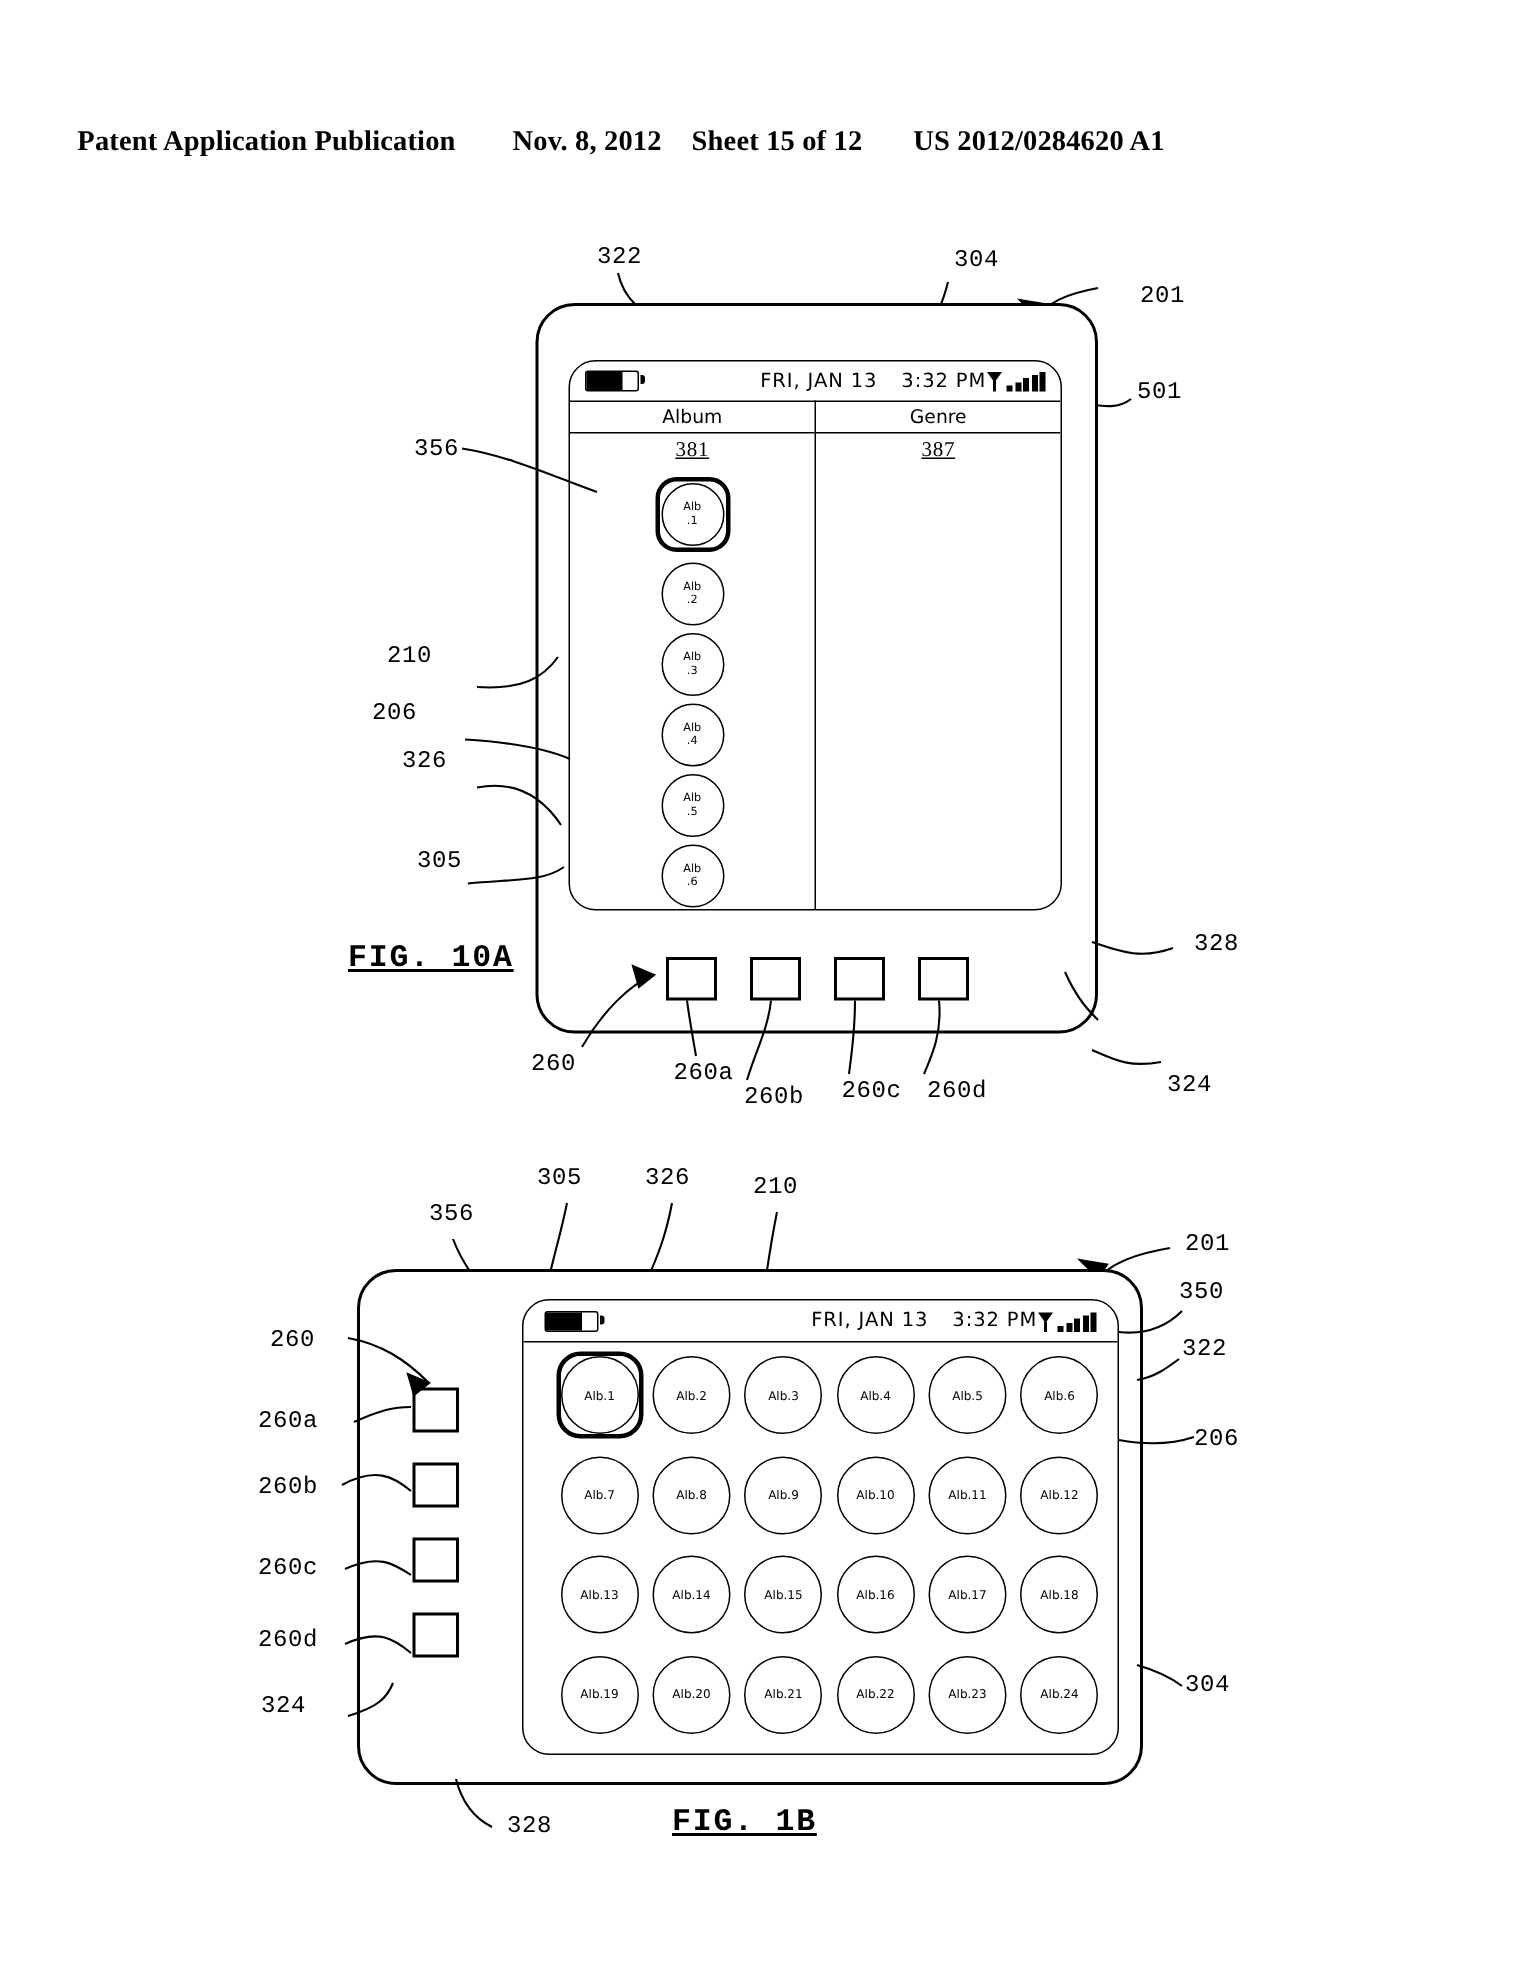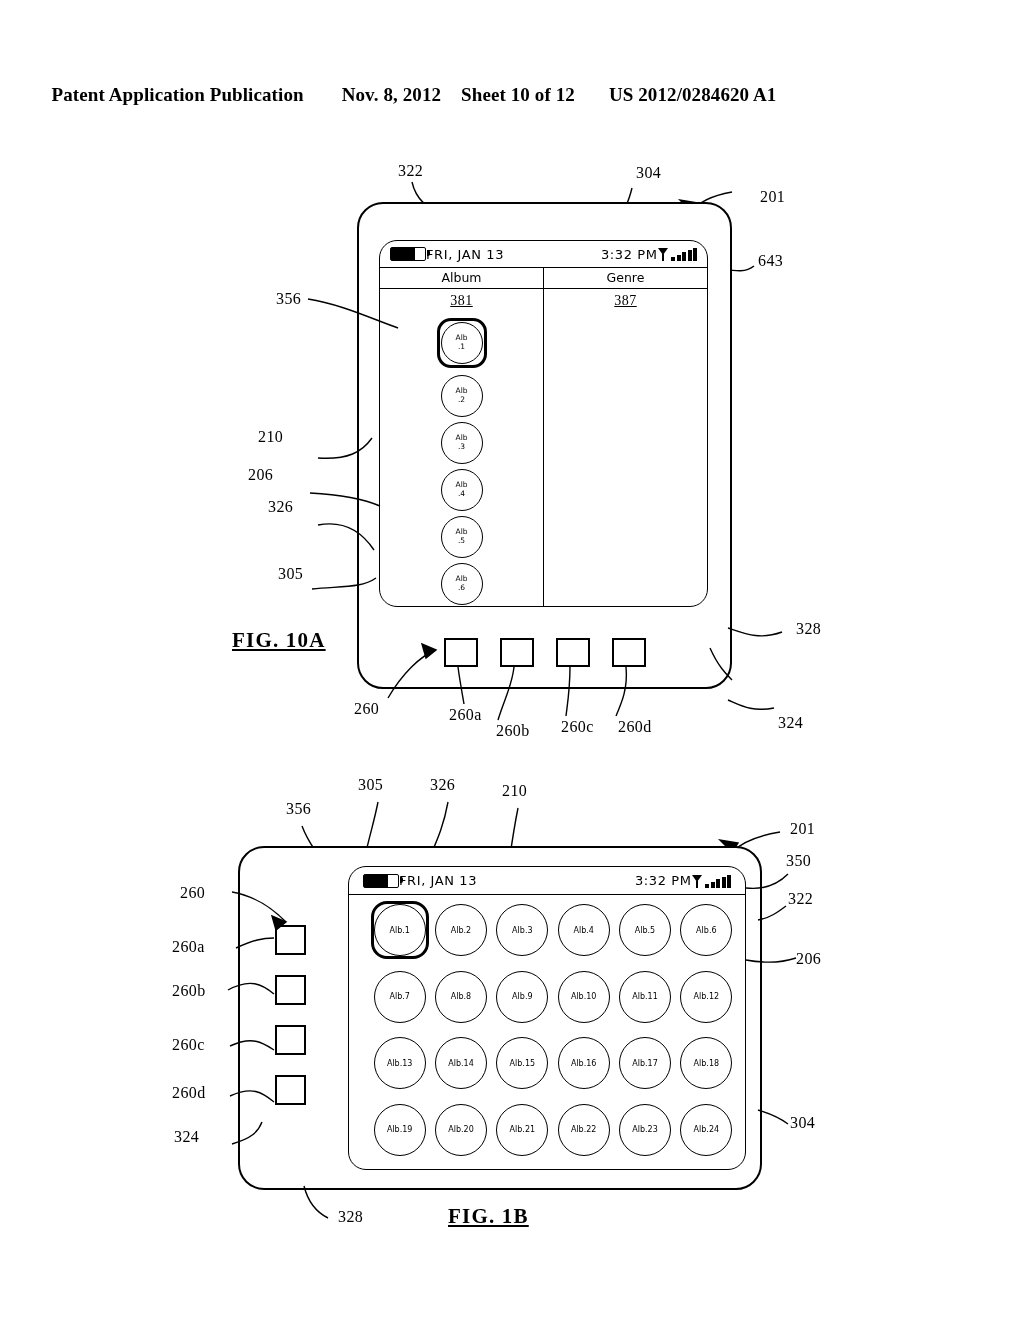--- a/index.html
+++ b/index.html
@@ -19,48 +19,48 @@
     font-weight:bold;font-size:19px;letter-spacing:.1px;
   }
   .pub-header span{white-space:pre;}
   .hdr-gap1{display:inline-block;width:38px;}
   .hdr-gap2{display:inline-block;width:20px;}
   .hdr-gap3{display:inline-block;width:34px;}
 
   
   .lbl{
     position:absolute;
-    font-family:Liberation Serif, serif;
+    font-family:Liberation Mono, monospace;
     font-size:16px;letter-spacing:.4px;white-space:nowrap;
   }
   .figlabel{
     position:absolute;
-    font-family:Liberation Serif, serif;
+    font-family:Liberation Mono, monospace;
     font-weight:bold;font-size:21px;letter-spacing:1.2px;
     text-decoration:underline;white-space:nowrap;
   }
   svg.lead{position:absolute;overflow:visible;}
   svg.lead path,svg.lead line{fill:none;stroke:#000;stroke-width:1.4;}
 
   
   .device{
     position:absolute;border:2.2px solid #000;background:#fff;
   }
   .screen{
     position:absolute;border:1.8px solid #000;background:#fff;
   }
   .statusbar{
     position:absolute;left:0;right:0;top:0;
     display:flex;align-items:center;
     border-bottom:1.6px solid #000;
     font-family:"DejaVu Sans", sans-serif;
   }
   .sb-time{
-    flex:1;display:flex;justify-content:space-between;align-items:center;
-    gap:0;font-size:13px;letter-spacing:.6px;white-space:nowrap;
+    flex:1;display:flex;justify-content:flex-end;align-items:center;
+    gap:16px;font-size:13px;letter-spacing:.6px;white-space:nowrap;
   }
   .battery{
     position:relative;width:34px;height:12px;
     border:1.6px solid #000;border-radius:2px;
     display:flex;align-items:center;
   }
   .battery::after{
     content:"";position:absolute;right:-5px;top:2px;
     width:3px;height:6px;background:#000;border-radius:0 2px 2px 0;
   }
@@ -141,39 +141,39 @@
 </head>
 <body>
 
 <div class="page">
 
   <div class="pub-header">
     <span>Patent Application Publication</span>
     <span class="hdr-gap1"></span>
     <span>Nov. 8, 2012</span>
     <span class="hdr-gap2"></span>
-    <span>Sheet 10 of 12</span>
+    <span>Sheet 15 of 12</span>
     <span class="hdr-gap3"></span>
     <span>US 2012/0284620 A1</span>
   </div>
 
   <svg class="lead" style="left:380px;top:170px;width:350px;height:70px;">
     <path d="M32,12 C36,30 48,38 62,45"></path>
     <path d="M252,18 C248,34 244,40 240,46"></path>
     <path d="M352,22 C330,26 318,32 312,42"></path>
     <path d="M312,42 L300,30 L318,33 Z" style="fill:#000;stroke:#000;"></path>
   </svg>
   <div class="lbl" style="left:398px;top:162px;">322</div>
   <div class="lbl" style="left:636px;top:164px;">304</div>
   <div class="lbl" style="left:760px;top:188px;">201</div>
 
   <svg class="lead" style="left:710px;top:250px;width:70px;height:40px;">
     <path d="M3,18 C22,20 34,24 44,16"></path>
   </svg>
-  <div class="lbl" style="left:758px;top:252px;">643</div>
+  <div class="lbl" style="left:758px;top:252px;">501</div>
 
   <div class="device" style="left:357px;top:202px;width:371px;height:483px;border-radius:26px;"></div>
 
   <div class="screen" style="left:379px;top:240px;width:327px;height:365px;border-radius:18px;overflow:hidden;">
 
     <div class="statusbar" style="height:26px;padding:0 10px;">
       <div class="battery">
           <i style="width:72%"></i>
         </div>
       <div class="sb-time">

